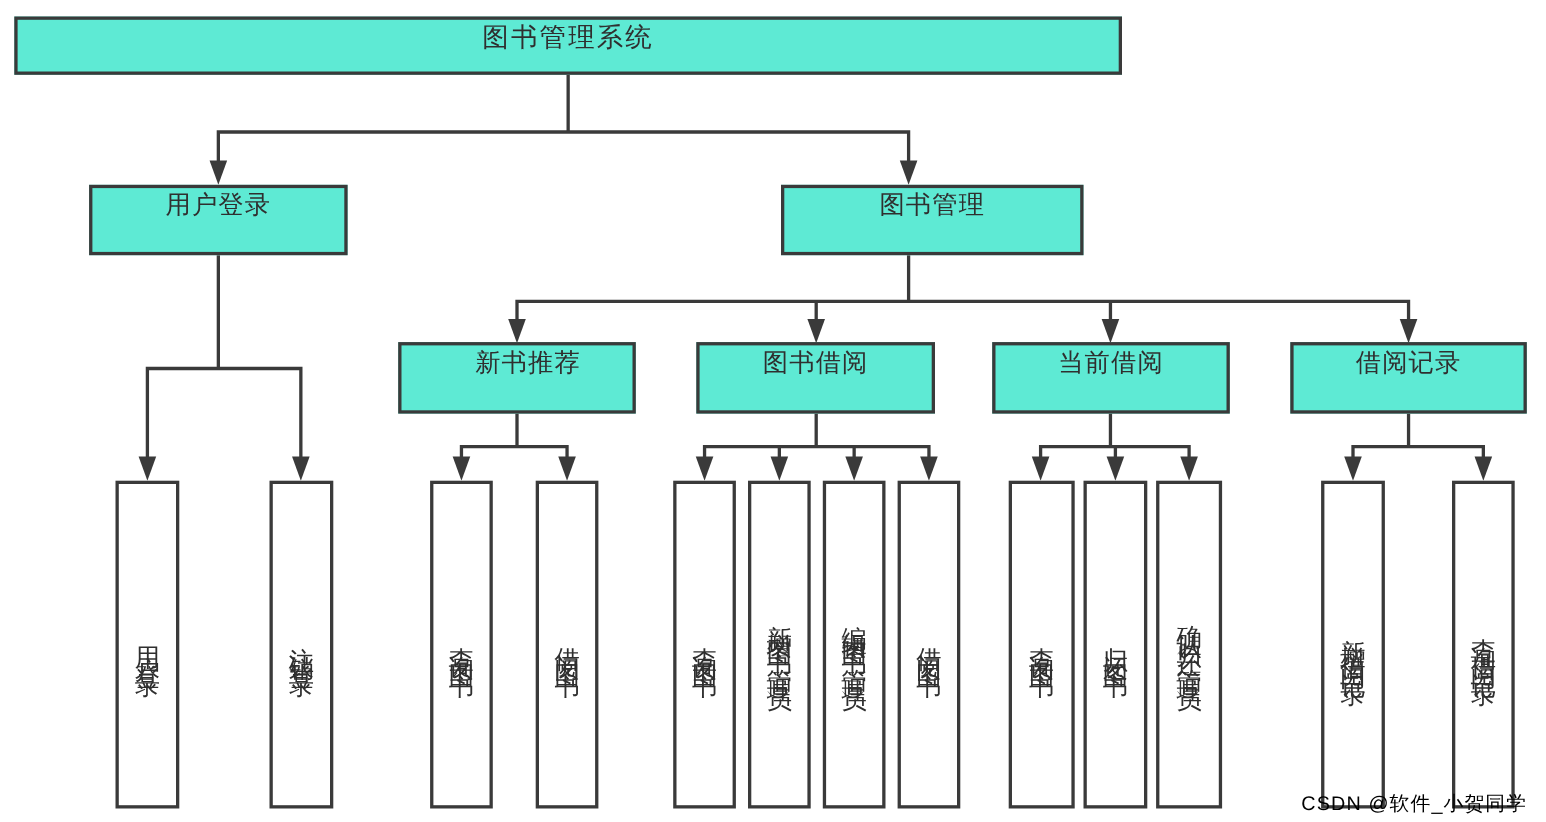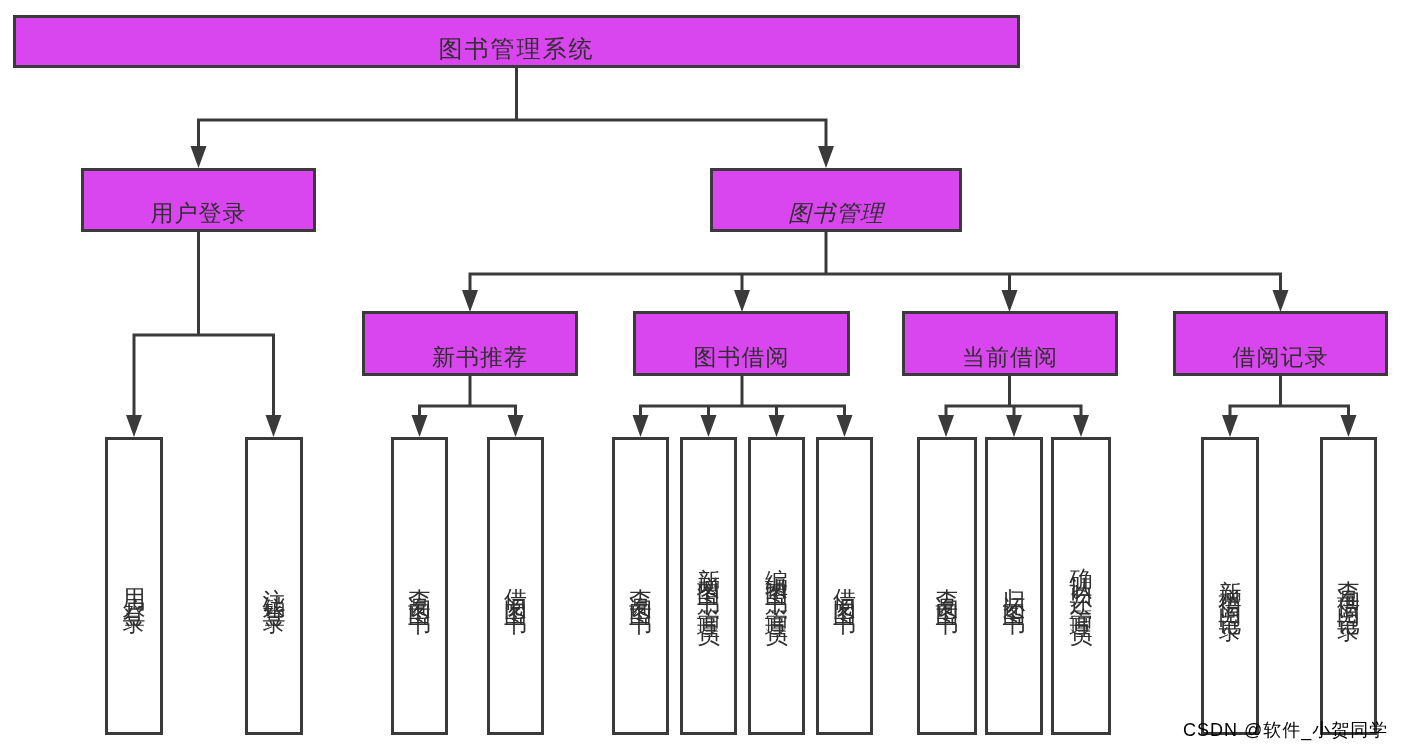--- a/index.html
+++ b/index.html
@@ -3,22 +3,22 @@
 <meta charset="utf-8">
 <style>
   html,body { margin:0; padding:0; background:#ffffff; }
   .canvas {
     position:relative; width:1405px; height:747px; background:#ffffff;
     font-family:"Liberation Sans", sans-serif; overflow:hidden;
   }
   svg.connectors { position:absolute; left:0; top:0; width:1405px; height:747px; }
   .hbox {
     position:absolute; box-sizing:border-box;
-    border:3px solid #3a3a3a; background:#d946ef;
-    display:flex; align-items:flex-end; justify-content:center;
+    border:3px solid #3a3a3a; background:#5eead4;
+    display:flex; align-items:flex-start; justify-content:center;
     color:#2f2f2f; font-size:23px; letter-spacing:1px; white-space:nowrap;
   }
   .hbox.root { font-size:24px; letter-spacing:2px; }
   .vbox {
     position:absolute; box-sizing:border-box; top:437px; height:298px;
     border:3px solid #3a3a3a; background:#ffffff;
     display:flex; align-items:center; justify-content:center;
   }
   .vtext {
     writing-mode:vertical-rl; text-orientation:mixed;
@@ -69,21 +69,21 @@
     <use href="#ah" transform="translate(1348.5,437)"></use>
   </svg>
 
   <div class="hbox root" style="left:13px; top:15px; width:1007px; height:53px;">
     <span>图书管理系统</span>
   </div>
 
   <div class="hbox" style="left:81px; top:168px; width:235px; height:64px;">
     <span>用户登录</span>
   </div>
-  <div class="hbox" style="left:710px; top:168px; width:252px; height:64px;font-style:italic;">
+  <div class="hbox" style="left:710px; top:168px; width:275px; height:64px;">
     <span>图书管理</span>
   </div>
 
   <div class="hbox" style="left:362px; top:311px; width:216px; height:65px;padding-left:20px;">
     <span>新书推荐</span>
   </div>
   <div class="hbox" style="left:902px; top:311px; width:216px; height:65px;">
     <span>当前借阅</span>
   </div>
   <div class="hbox" style="left:633px; top:311px; width:217px; height:65px;">

